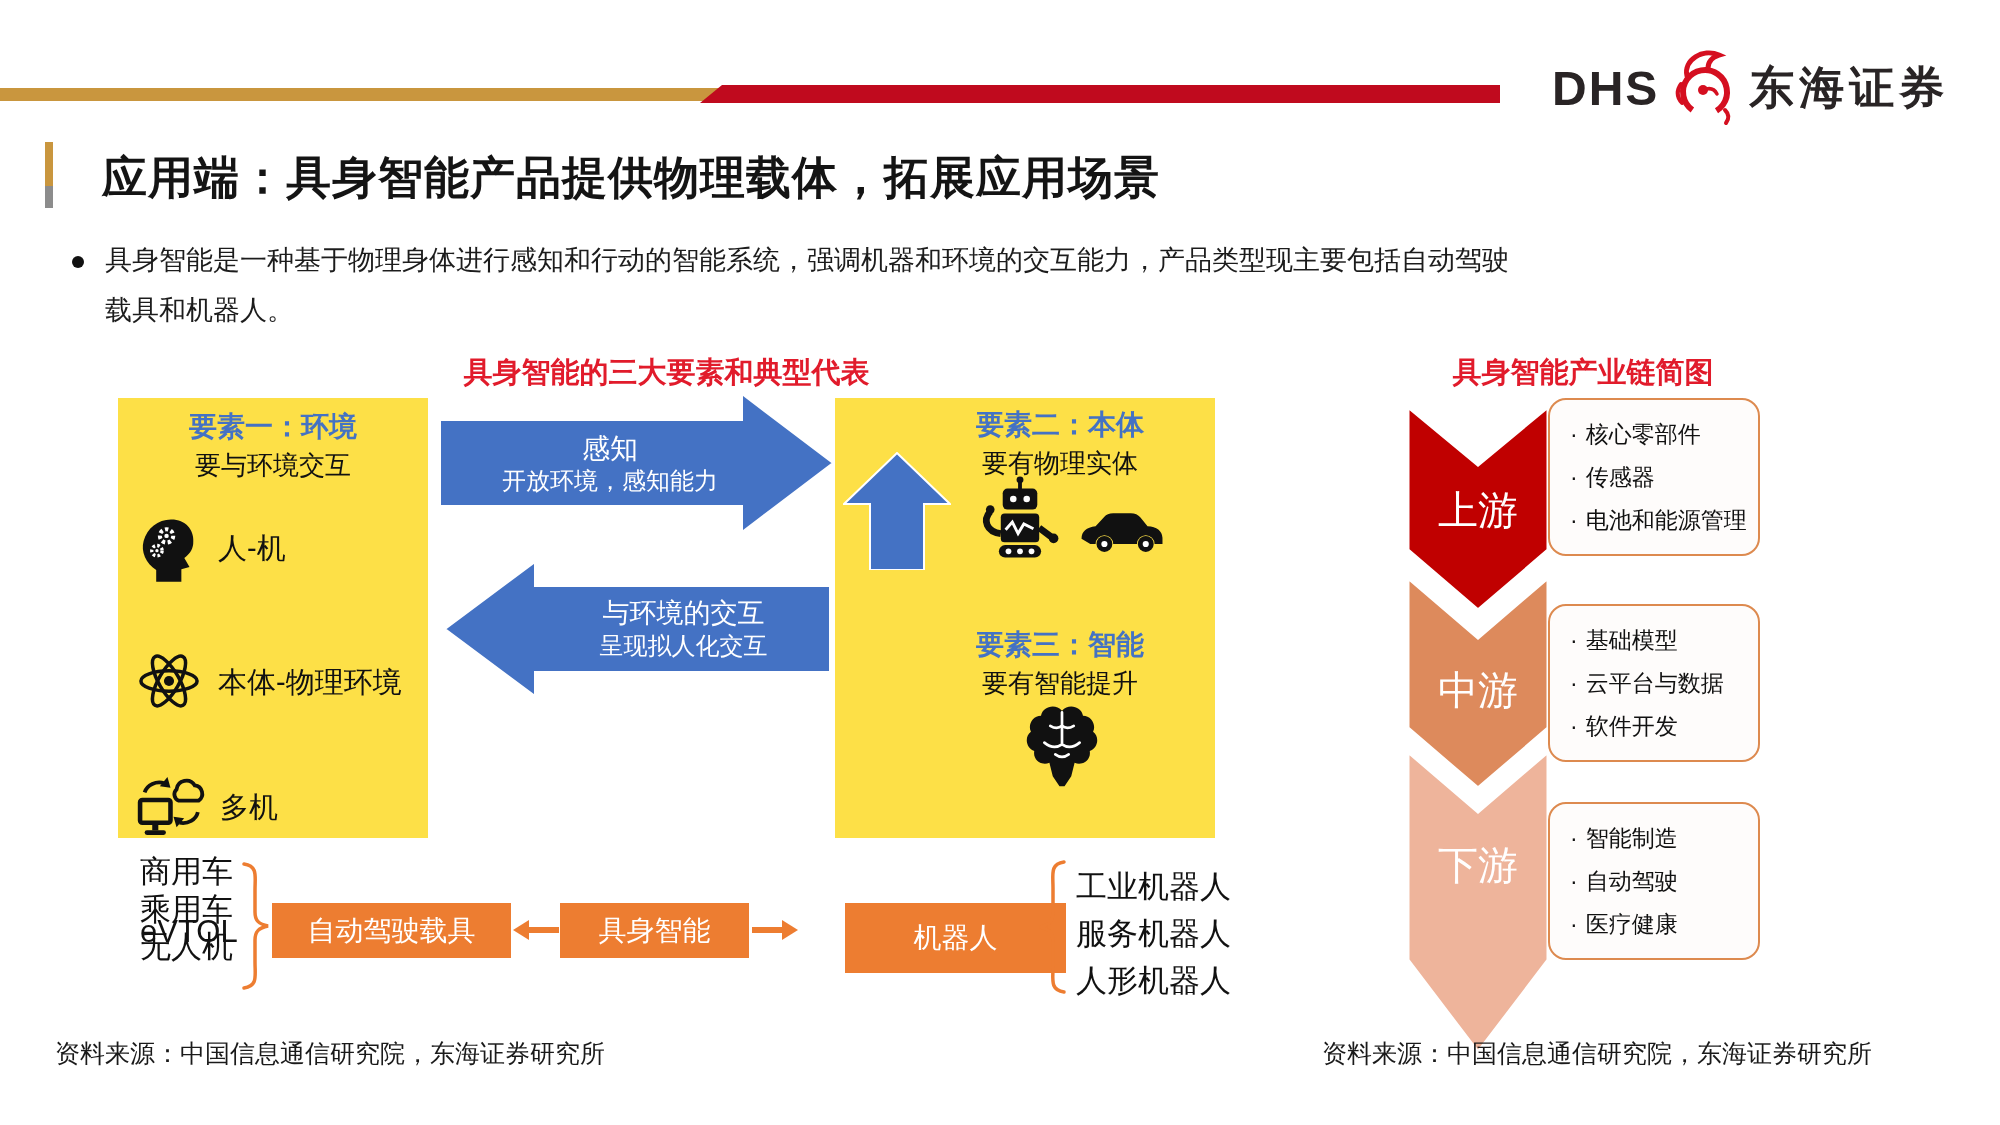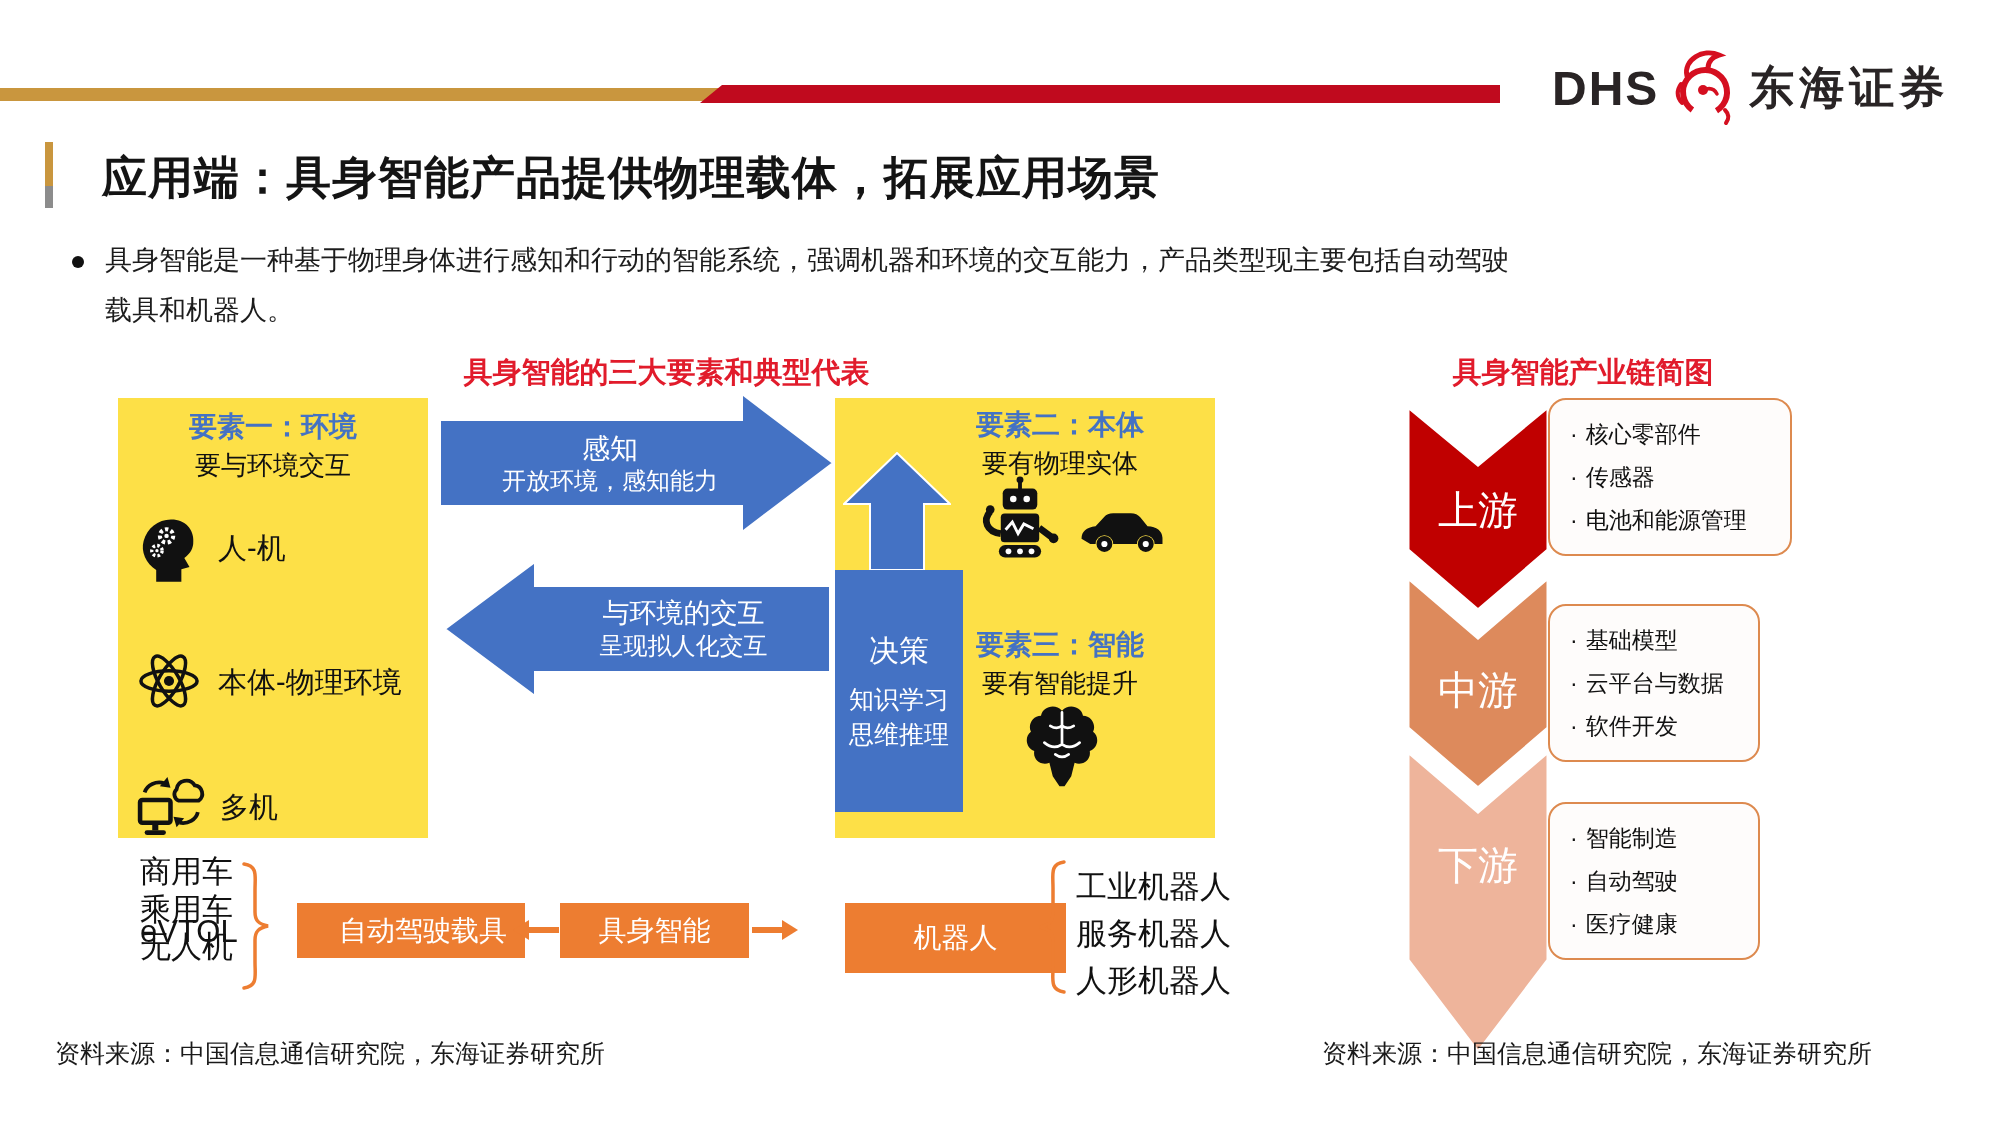--- a/index.html
+++ b/index.html
@@ -179,25 +179,20 @@
       <circle cx="77" cy="48" r="3.5" fill="#fff"></circle>
     </svg>
   </div>
 
   <div class="abs" style="left:843px;top:452px;width:108px;height:118px;">
     <svg width="108" height="118" viewBox="0 0 108 118">
       <polygon points="54,1 107,52 81,52 81,118 27,118 27,52 1,52" fill="#4472C4" stroke="#fff" stroke-width="2"></polygon>
     </svg>
   </div>
 
-  <div class="abs decision-box" style="left:835px;top:570px;width:128px;height:242px;">
-    <div class="decision-title">决策</div>
-    <div class="decision-line">知识学习</div>
-    <div class="decision-line">思维推理</div>
-  </div>
 
   <div class="abs blue-heading" style="left:905px;top:626px;width:310px;">要素三：智能</div>
   <div class="abs black-sub" style="left:905px;top:666px;width:310px;">要有智能提升</div>
 
   <div class="abs" style="left:1020px;top:700px;">
     <svg width="84" height="92" viewBox="0 0 100 108">
       <path d="M50,12 c-8,-9 -23,-5 -25,6 c-10,0 -16,11 -12,19 c-8,6 -6,19 4,23 c-2,10 8,18 18,14 l4,16 l8,12 h6 l8,-12 l4,-16 c10,4 20,-4 18,-14 c10,-4 12,-17 4,-23 c4,-8 -2,-19 -12,-19 c-2,-11 -17,-15 -25,-6 z" fill="#111"></path>
       <g fill="none" stroke="#fff" stroke-width="3.2" stroke-linecap="round">
         <path d="M50,14 v36"></path>
         <path d="M36,30 q8,5 14,0"></path>
@@ -213,21 +208,21 @@
   <div class="abs list-item" style="left:140px;top:889px;">乘用车</div>
   <div class="abs list-item" style="left:140px;top:926px;">无人机</div>
   <div class="abs list-item" style="left:140px;top:914px;text-align:center;">eVTOL</div>
 
   <div class="abs" style="left:238px;top:860px;">
     <svg width="34" height="132" viewBox="0 0 34 132">
       <path d="M6,4 C20,6 17,16 17,30 L17,52 C17,61 21,64 30,66 C21,68 17,71 17,80 L17,102 C17,116 20,126 6,128" fill="none" stroke="#ED7D31" stroke-width="3.5" stroke-linecap="round"></path>
     </svg>
   </div>
 
-  <div class="abs flow-box" style="left:297px;top:903px;width:204px;height:55px;padding-left:24px;">自动驾驶载具</div>
+  <div class="abs flow-box" style="left:272px;top:903px;width:239px;height:55px;">自动驾驶载具</div>
 
   <div class="abs" style="left:513px;top:917px;">
     <svg width="46" height="26" viewBox="0 0 46 26">
       <rect x="14" y="10" width="32" height="6" fill="#ED7D31"></rect>
       <polygon points="0,13 16,3 16,23" fill="#ED7D31"></polygon>
     </svg>
   </div>
 
   <div class="abs flow-box" style="left:560px;top:903px;width:189px;height:55px;">具身智能</div>
 
@@ -257,21 +252,21 @@
       <polygon points="0,352 70,412 140,352 140,560 70,652 0,560" fill="#EEB49B" stroke="#fff" stroke-width="3"></polygon>
       <polygon points="0,178 70,238 140,178 140,328 70,388 0,328" fill="#DD8A5C" stroke="#fff" stroke-width="3"></polygon>
       <polygon points="0,7 70,65 140,7 140,150 70,210 0,150" fill="#C00000" stroke="#fff" stroke-width="3"></polygon>
     </svg>
   </div>
 
   <div class="abs stage-label" style="left:1408px;top:483px;width:140px;">上游</div>
   <div class="abs stage-label" style="left:1408px;top:663px;width:140px;">中游</div>
   <div class="abs stage-label" style="left:1408px;top:838px;width:140px;">下游</div>
 
-  <div class="abs card" style="left:1548px;top:398px;width:244px;height:158px;justify-content:center;">
+  <div class="abs card" style="left:1548px;top:398px;width:212px;height:158px;justify-content:center;">
     <div class="card-item"><span class="card-dot">·</span><span>核心零部件</span></div>
     <div class="card-item"><span class="card-dot">·</span><span>传感器</span></div>
     <div class="card-item"><span class="card-dot">·</span><span>电池和能源管理</span></div>
   </div>
 
   <div class="abs card" style="left:1548px;top:604px;width:212px;height:158px;">
     <div class="card-item"><span class="card-dot">·</span><span>基础模型</span></div>
     <div class="card-item"><span class="card-dot">·</span><span>云平台与数据</span></div>
     <div class="card-item"><span class="card-dot">·</span><span>软件开发</span></div>
   </div>

